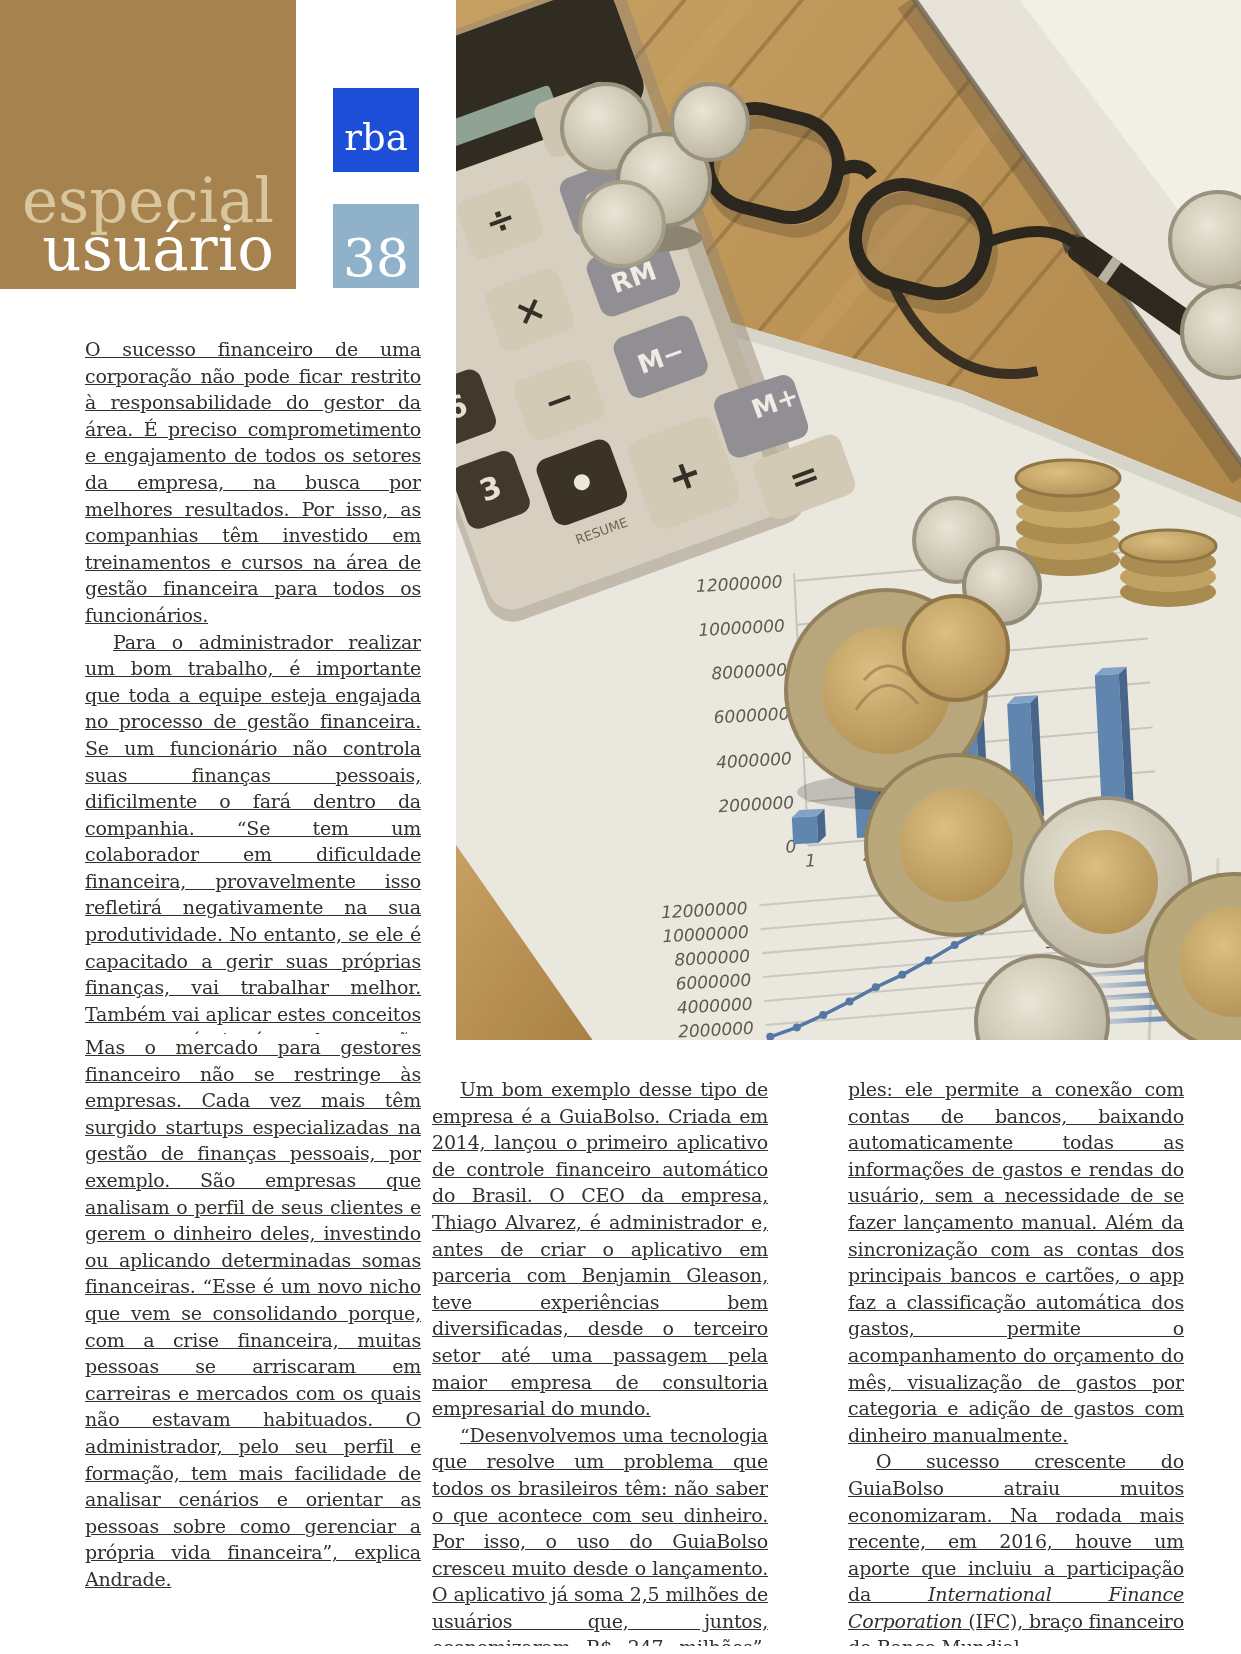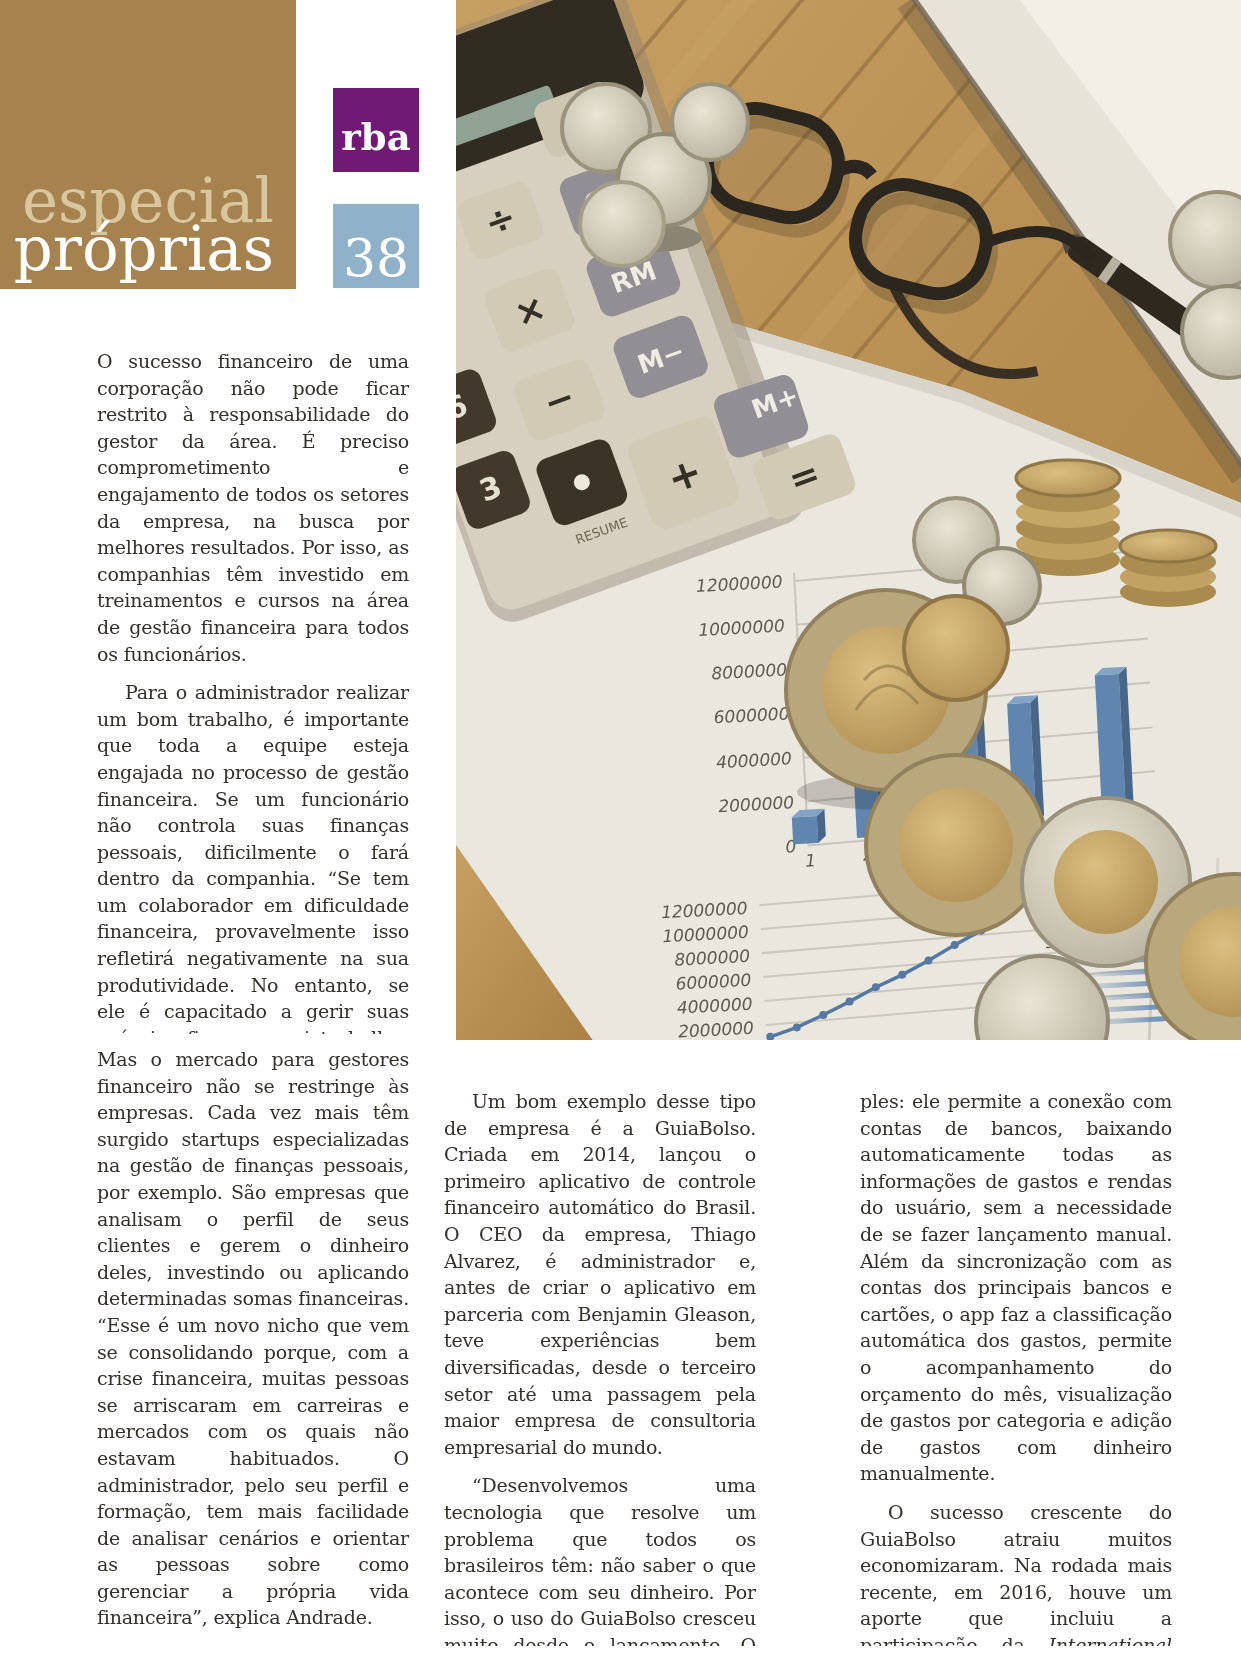--- a/index.html
+++ b/index.html
@@ -6,46 +6,46 @@
   body{width:1241px;height:1654px;position:relative;overflow:hidden;
        font-family:"DejaVu Serif",serif;color:#33302c;}
   
   .brown-block{position:absolute;left:0;top:0;width:296px;height:289px;background:#a5824e;}
   .kicker{position:absolute;right:22px;bottom:16px;text-align:right;
           font-family:"DejaVu Serif",serif;font-weight:normal;font-size:61px;line-height:48px;}
   .kicker .l1{color:#d8c69e;display:block;}
   .kicker .l2{color:#ffffff;display:block;}
   .badge{position:absolute;left:333px;width:86px;height:84px;display:flex;
          align-items:center;justify-content:center;color:#fff;}
-  .badge.rba{top:88px;background:#701a75;font-family:"DejaVu Serif",serif;
-             font-weight:bold;font-size:37px;padding-top:14px;box-sizing:border-box;}
+  .badge.rba{top:88px;background:#1d4ed8;font-family:"DejaVu Serif",serif;
+             font-weight:normal;font-size:37px;padding-top:14px;box-sizing:border-box;}
   .badge.num{top:204px;background:#8fb2ca;font-family:"DejaVu Serif",serif;
              font-weight:normal;font-size:52px;padding-top:24px;box-sizing:border-box;}
   
   .photo{position:absolute;left:456px;top:0;width:785px;height:1040px;overflow:hidden;}
   
   .col{position:absolute;width:336px;text-align:justify;font-size:19px;line-height:26.6px;
        letter-spacing:-0.2px;overflow:hidden;}
-  .col p{margin:12px;}
+  .col p{margin:0;text-decoration:underline;}
   .col p.ind{text-indent:28px;}
   h2.sec{font-family:"Liberation Sans",sans-serif;font-weight:300;font-size:44px;
          color:#7aa6bc;margin:0 0 16px 0;letter-spacing:0.5px;line-height:1.05;}
   .rail-sec1{left:85px;top:336px;height:698px;}
   .rail-sec2{left:85px;top:1034px;height:600px;}
   .col2{left:432px;top:1076px;height:570px;}
   .col3{left:848px;top:1076px;height:570px;}
   .ital{font-style:italic;}
 </style>
 </head>
 <body>
 
 <div class="brown-block">
   <div class="kicker">
     <span class="l1">especial</span>
-    <span class="l2">próprias</span>
+    <span class="l2">usuário</span>
   </div>
 </div>
 <div class="badge rba">rba</div>
 <div class="badge num">38</div>
 
 <div class="photo">
 <svg width="785" height="1040" viewBox="0 0 785 1040" xmlns="http://www.w3.org/2000/svg">
   <defs>
     <linearGradient id="woodg" x1="0" y1="0" x2="1" y2="1">
       <stop offset="0" stop-color="#c79f64"></stop>

